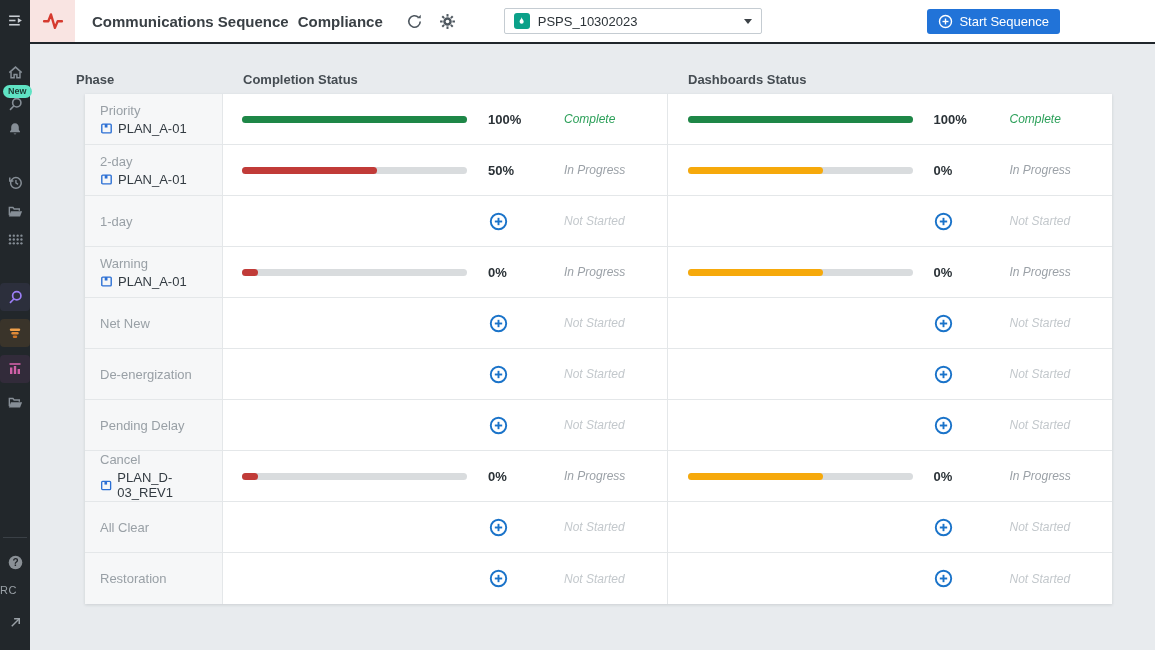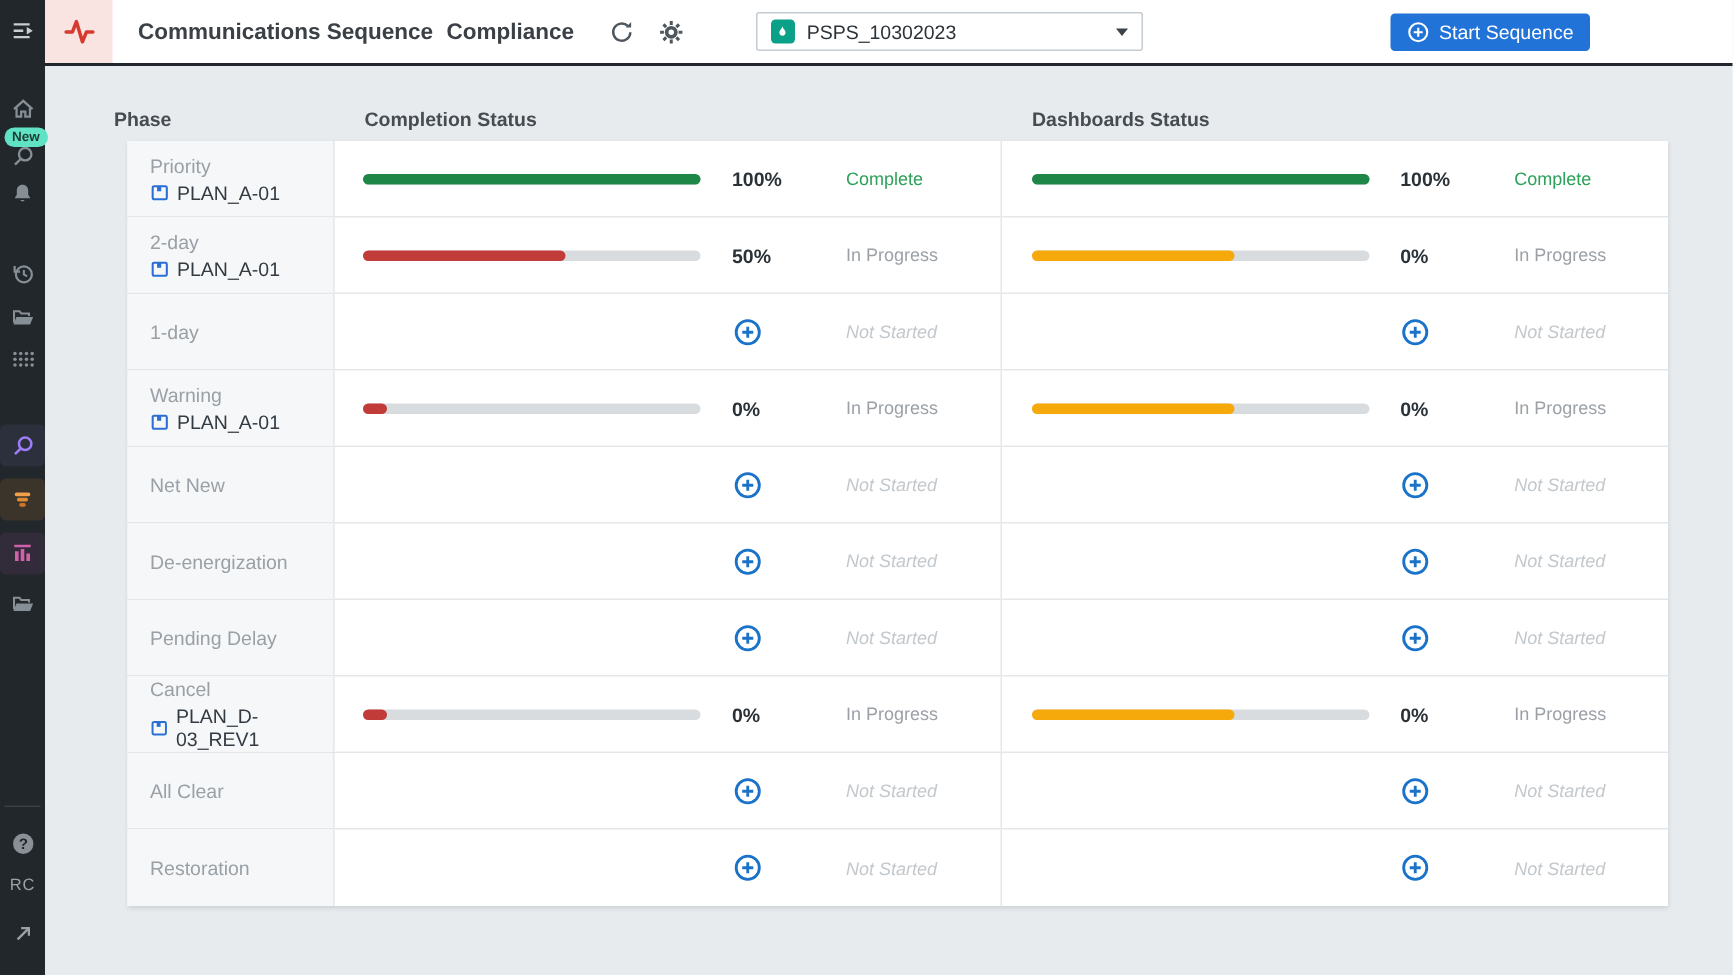--- a/index.html
+++ b/index.html
@@ -12,21 +12,21 @@
   
   .sidebar { position:absolute; left:0; top:0; width:30px; height:650px; background:#22272b; z-index:20; }
   .sb-item { position:absolute; left:0; width:30px; height:24px; display:flex; align-items:center; justify-content:center; cursor:pointer; }
   .sb-tile { height:28px; border-radius:4px; }
   .tile-purple { background:#2c2f3c; }
   .tile-orange { background:#3a342a; }
   .tile-pink   { background:#322b3a; }
   .sb-badge { position:absolute; left:3px; top:85px; background:#5fe3c4; color:#1d3b33;
     font-size:9px; font-weight:700; padding:1px 5px; border-radius:8px; z-index:22; line-height:11px; }
   .sb-divider { position:absolute; left:3px; top:537px; width:24px; height:1px; background:#3a4046; }
-  .sb-initials { position:absolute; left:0; top:584px; width:30px; text-align:center;
+  .sb-initials { position:absolute; left:0; top:584px; width:30px; text-align:left;
     font-size:11px; color:#9aa1a7; letter-spacing:.5px; }
 
   
   .header { position:absolute; left:30px; top:0; width:1125px; height:44px; background:#fff;
     border-bottom:2px solid #20262b; display:flex; align-items:center; z-index:10; }
   .logo-tile { width:45px; height:42px; background:#f9e4e2; display:flex; align-items:center; justify-content:center; flex:none; }
   .app-title { margin-left:17px; display:flex; gap:9px; font-size:15px; font-weight:700; color:#3a4045; white-space:nowrap; }
   .hdr-icon { background:none; border:none; padding:2px; margin:0; cursor:pointer; display:flex; align-items:center; }
   .hdr-icon.refresh { margin-left:21px; }
   .hdr-icon.gear { margin-left:12px; }
@@ -53,21 +53,21 @@
   .phase-name { font-size:13px; color:#99a0a6; }
   .plan-link { display:flex; align-items:center; gap:5px; font-size:13px; color:#333b42; cursor:pointer; }
   .status-cell { flex:1; display:flex; align-items:center; padding-left:19px; }
   .status-cell.compliance { border-left:1px solid #e4e7e9; padding-left:20px; }
   .bar-zone { width:225px; flex:none; }
   .bar-track { height:7px; border-radius:4px; background:#d9dcde; }
   .bar-fill { height:7px; border-radius:4px; width:0; }
   .pct-zone { width:56px; flex:none; margin-left:21px; display:flex; align-items:flex-start; }
   .pct { font-size:13px; font-weight:700; color:#2b3237; }
   .plus-btn { width:20px; height:20px; padding:0; border:none; background:none; cursor:pointer; display:flex; align-items:center; justify-content:center; }
-  .status { margin-left:20px; font-size:12px; white-space:nowrap; }
+  .status { margin-left:20px; font-size:12px; white-space:nowrap;font-style:italic; }
   .st-complete { color:#2da05a; }
   .st-progress { color:#9ba1a7; }
   .st-not-started { color:#c3c8cc; font-style:italic; }
 </style>
 </head>
 <body>
 
 <nav class="sidebar">
   <div class="sb-item" style="top:8px;">
     <svg width="17" height="17" viewBox="0 0 16 16">

